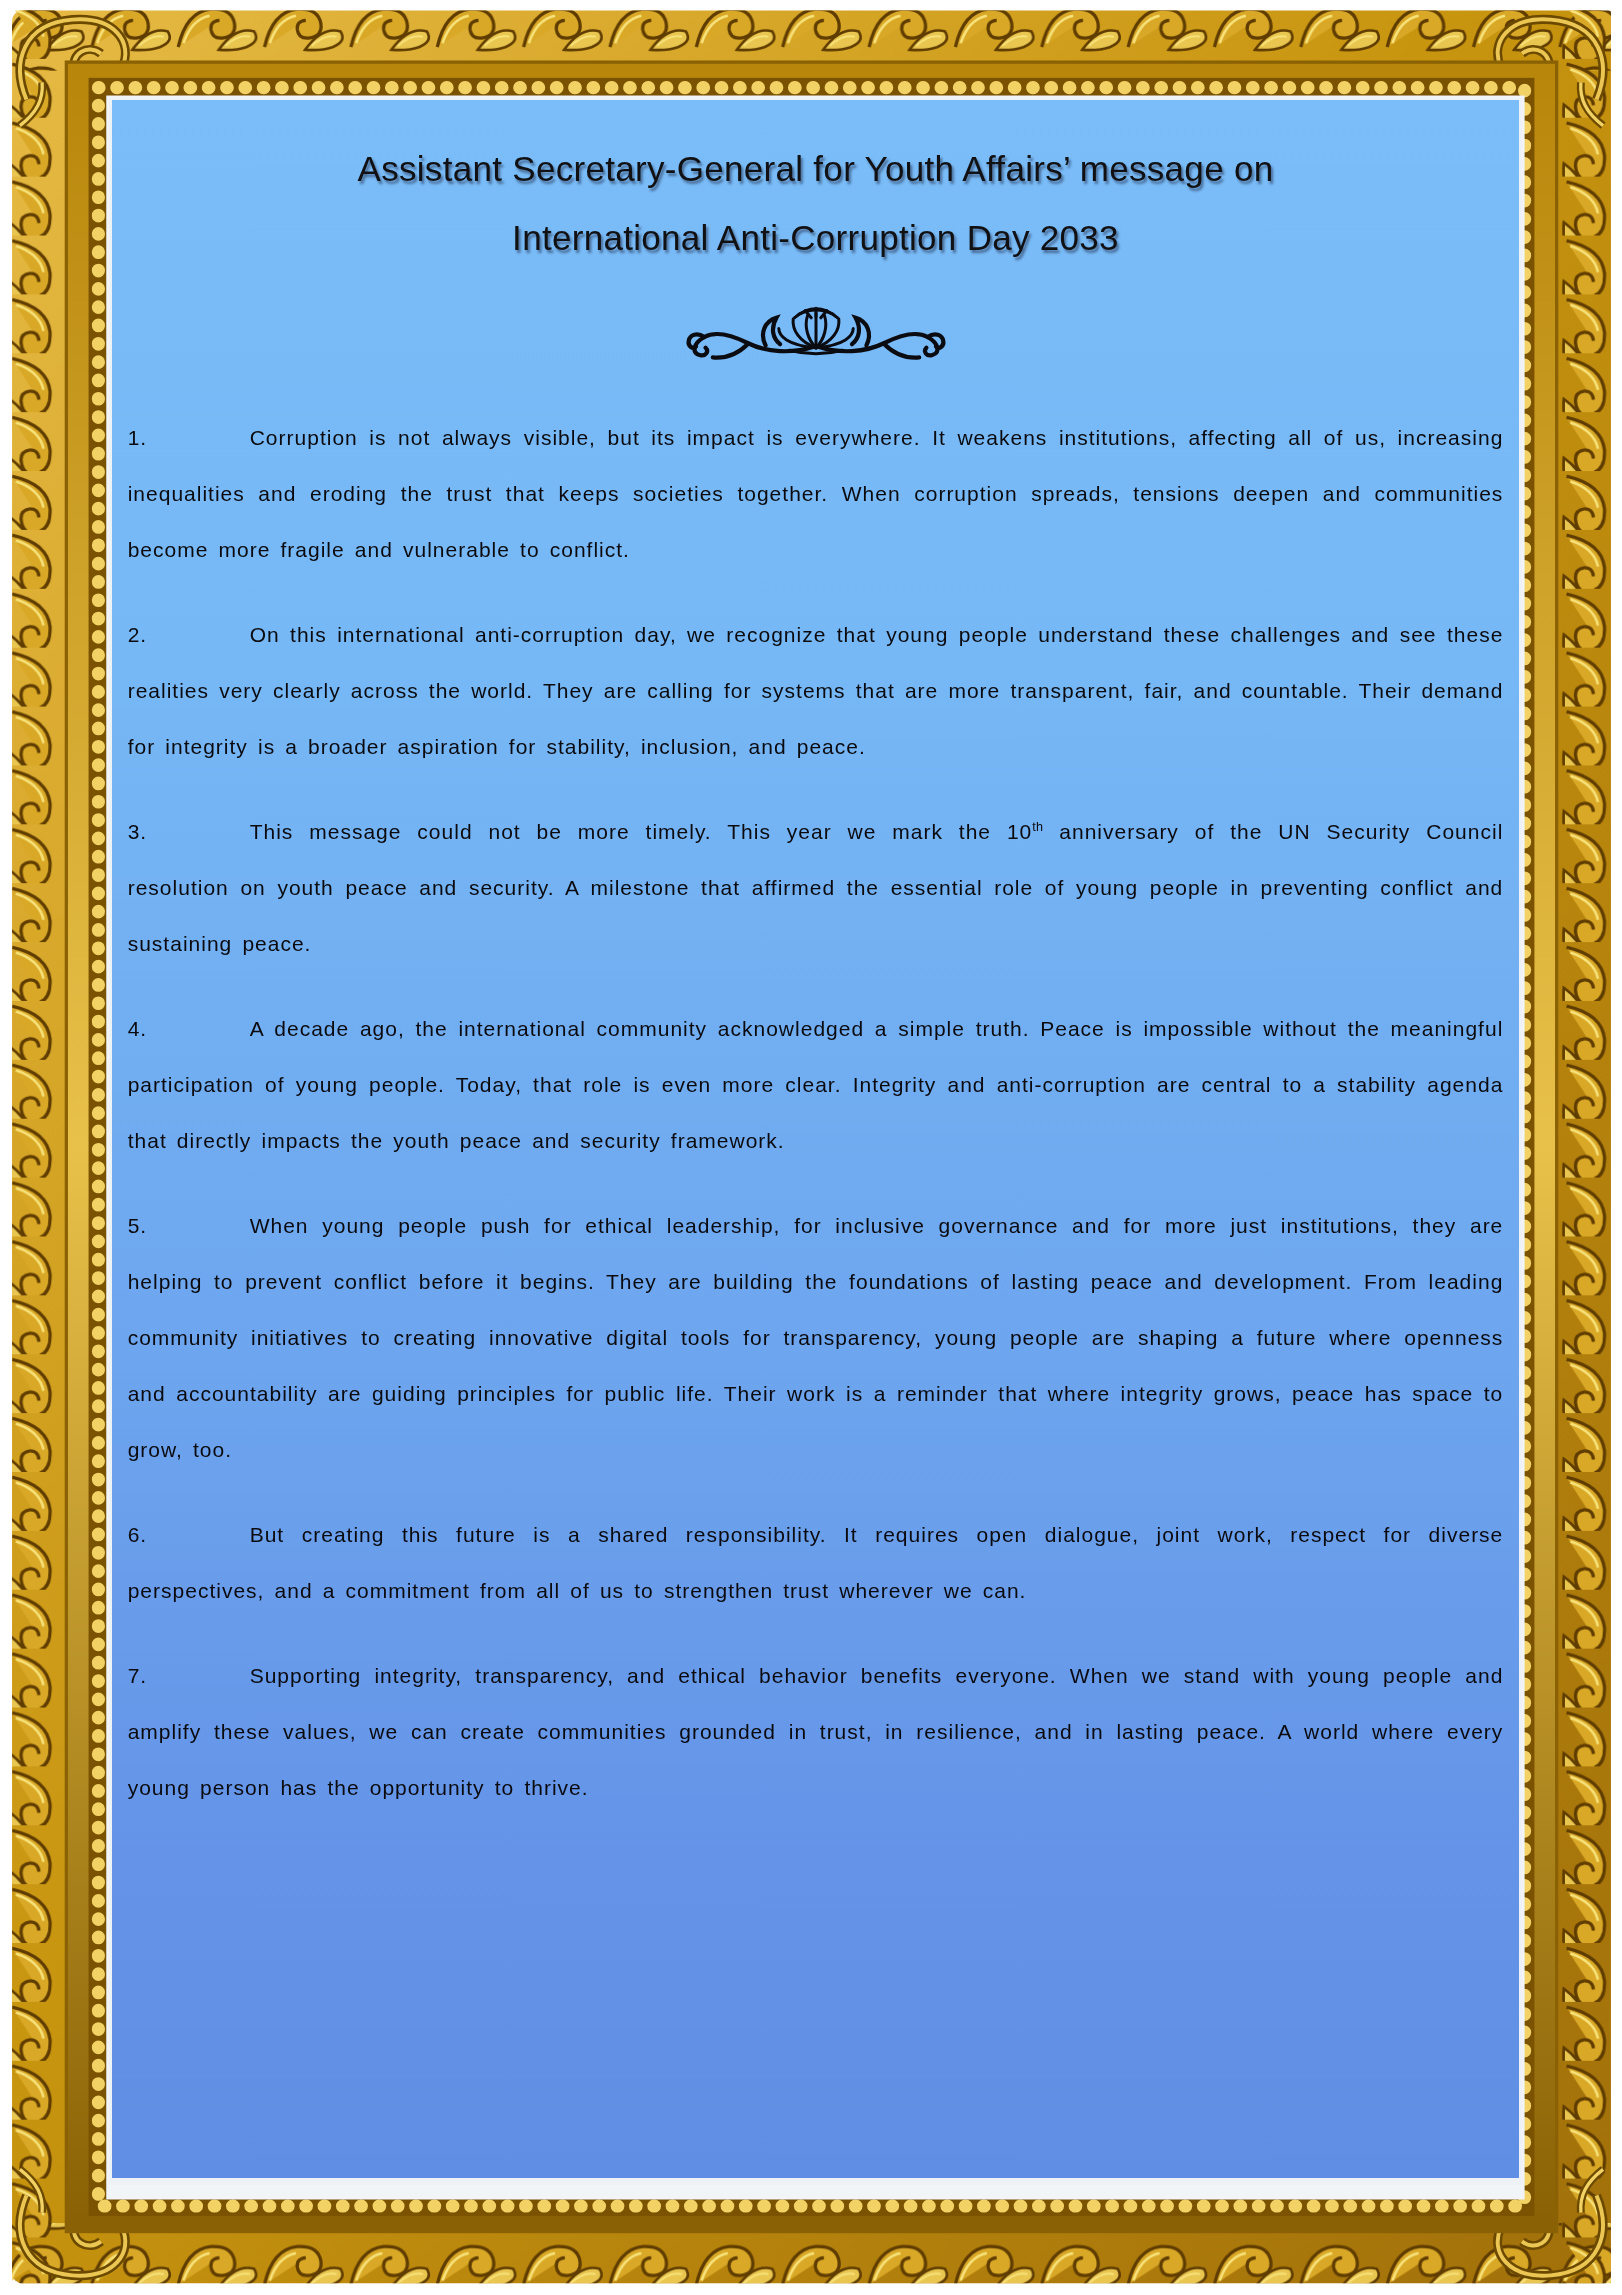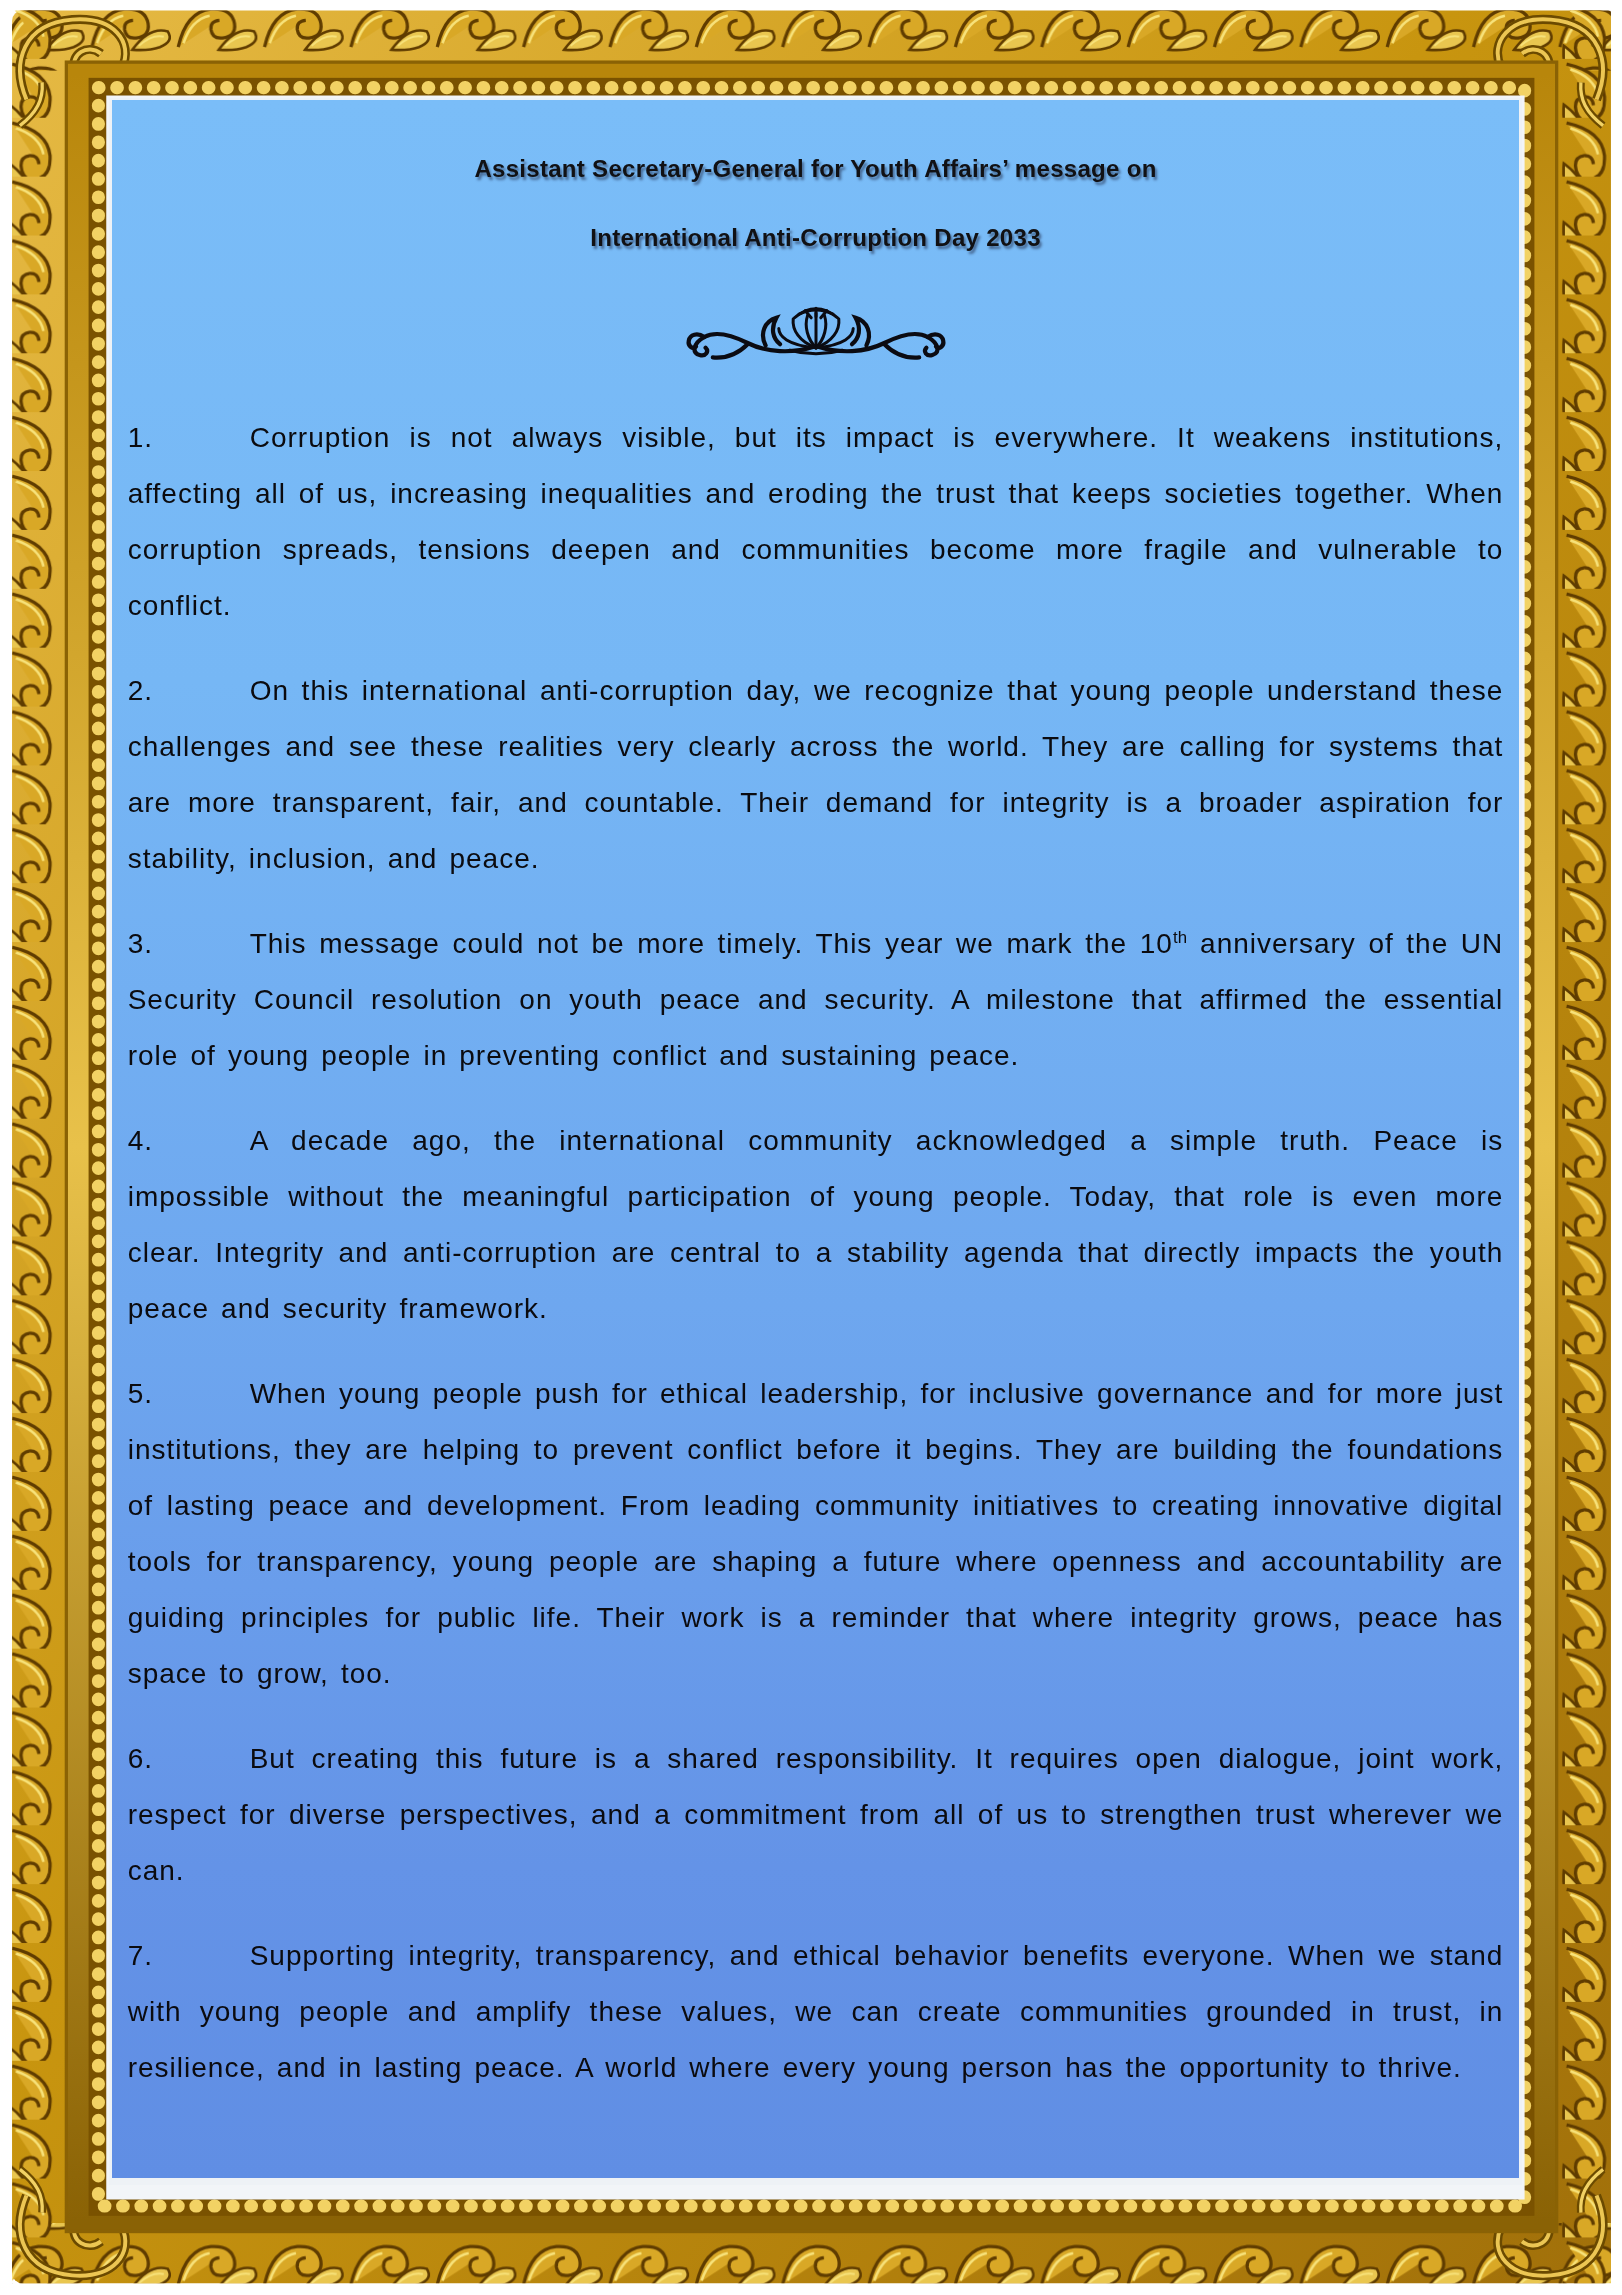--- a/index.html
+++ b/index.html
@@ -15,31 +15,31 @@
     position: absolute;
     left: 109px; top: 98px; right: 101px; bottom: 110px;
     box-sizing: border-box;
     background: linear-gradient(180deg, #7abdf8 0%, #76b7f5 28%, #6ea7ef 58%, #6493e7 85%, #608ee4 100%);
     border: solid #eef2f6;
     border-width: 2.6px 3.3px 7.9px 3.3px;
     padding: 34px 15.7px 0 15.7px;
   }
   h1.title {
     margin: 0; text-align: center;
-    font-size: 24px; line-height: 69px; font-weight: bold;
+    font-size: 35px; line-height: 69px; font-weight: normal;
     color: #111114;
     letter-spacing: 0.3px;
     text-shadow: 2px 3.3px 2.6px rgba(15,15,40,0.48);
     font-family: "Liberation Sans", sans-serif;
   }
   .flourish { display: block; margin: 23px auto 0 auto; width: 308px; height: 72px; }
   .bodytext {
     margin-top: 43px;
     color: #0b0b0f;
-    font-size: 28px; line-height: 56px;
+    font-size: 21px; line-height: 56px;
     letter-spacing: 1px; word-spacing: 3.3px;
   }
   .bodytext p {
     margin: 0 0 29px 0;
     text-align: justify;
   }
   .pnum { display: inline-block; width: 122px; }
   sup.sup { font-size: 60%; line-height: 0; vertical-align: super; letter-spacing: 0.3px; }
 </style>
 </head>

